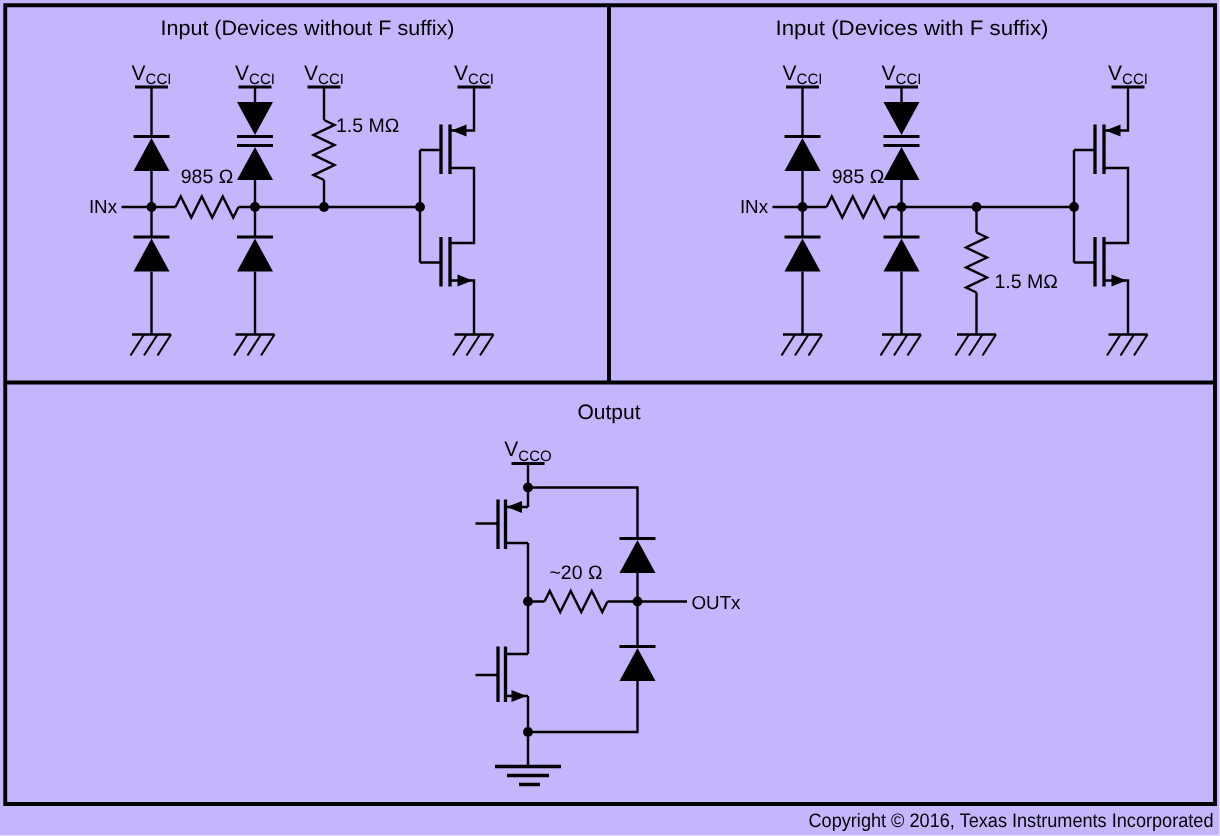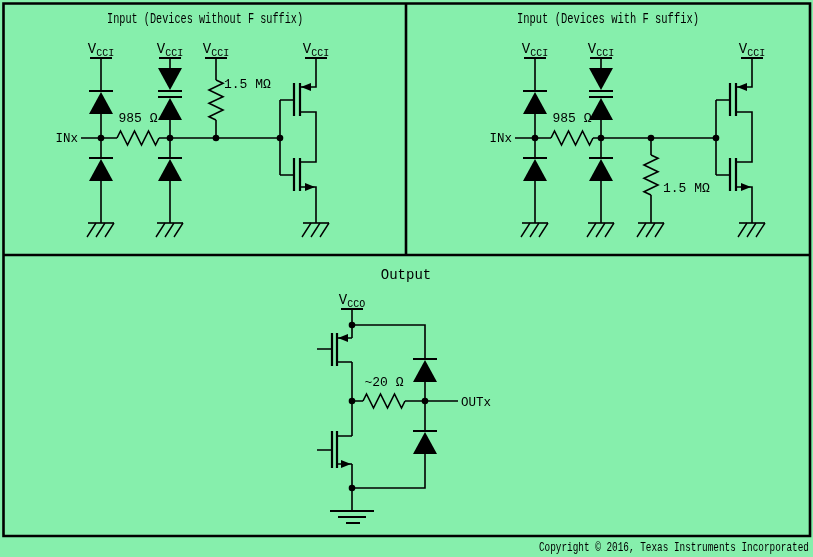--- a/index.html
+++ b/index.html
@@ -1,17 +1,17 @@
 <!DOCTYPE html>
 <html><head>
 <meta charset="utf-8">
 <style>
   html,body { margin:0; padding:0; background:#ffffff; }
-  .stage { position:relative; width:813px; height:557px; background:#86efac;
-           font-family:Liberation Mono, monospace; }
+  .stage { position:relative; width:813px; height:557px; background:#c4b5fd;
+           font-family:Liberation Sans, sans-serif; }
   svg { position:absolute; left:0; top:0; }
   text { fill:#000000; }
   .wire   { stroke:#000000; stroke-width:1.6; fill:none; }
   .bar    { stroke:#000000; stroke-width:2;   fill:none; }
   .thick  { stroke:#000000; stroke-width:2.2; fill:none; }
   .hatch  { stroke:#000000; stroke-width:1.4; fill:none; }
   .border { stroke:#000000; stroke-width:2.6; fill:none; }
   .solid  { fill:#000000; stroke:none; }
   .title  { font-size:14px; }
   .pin    { font-size:12.5px; }

